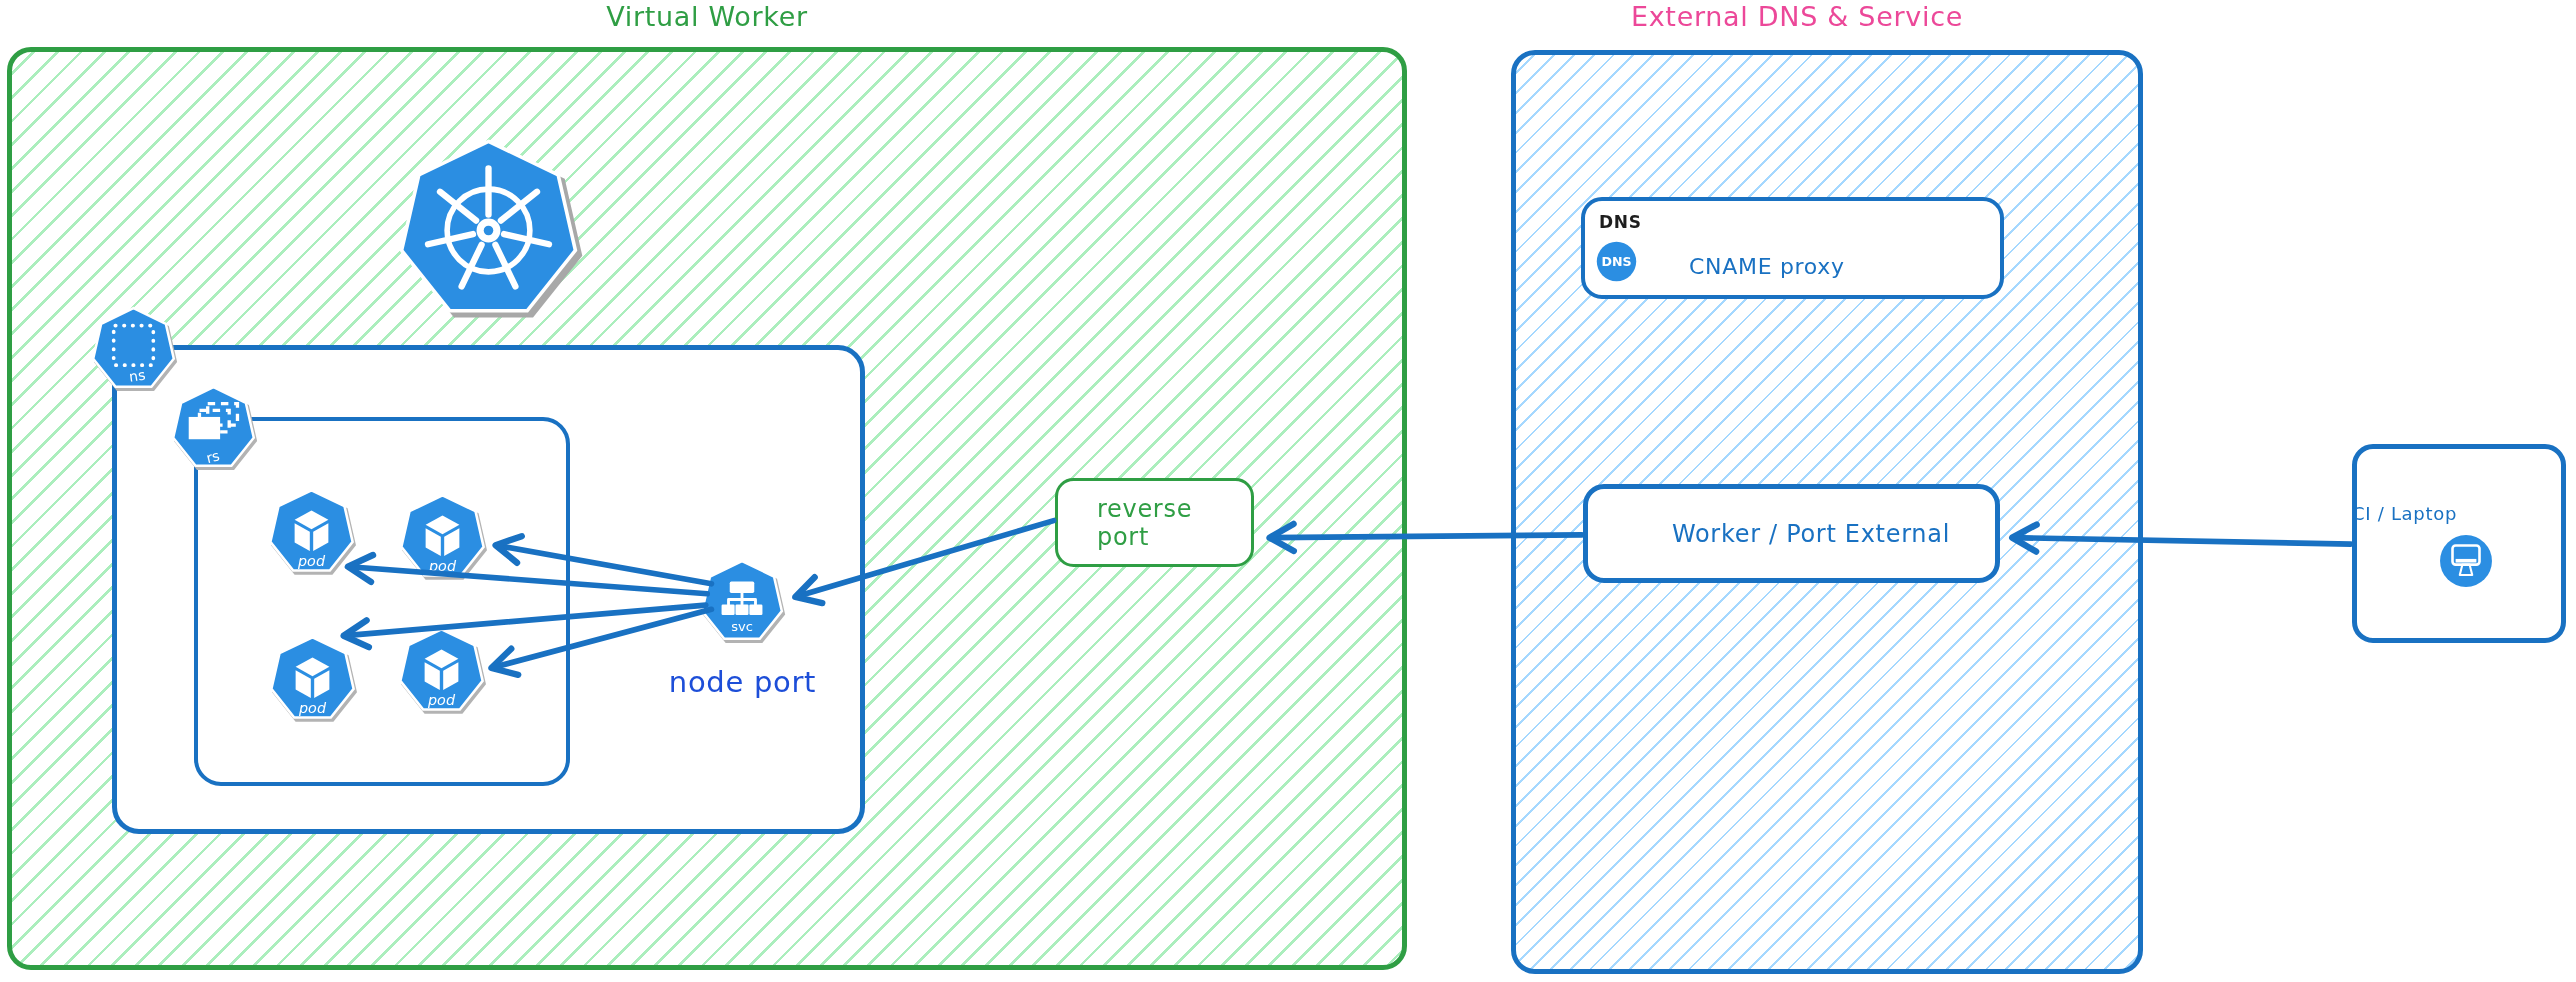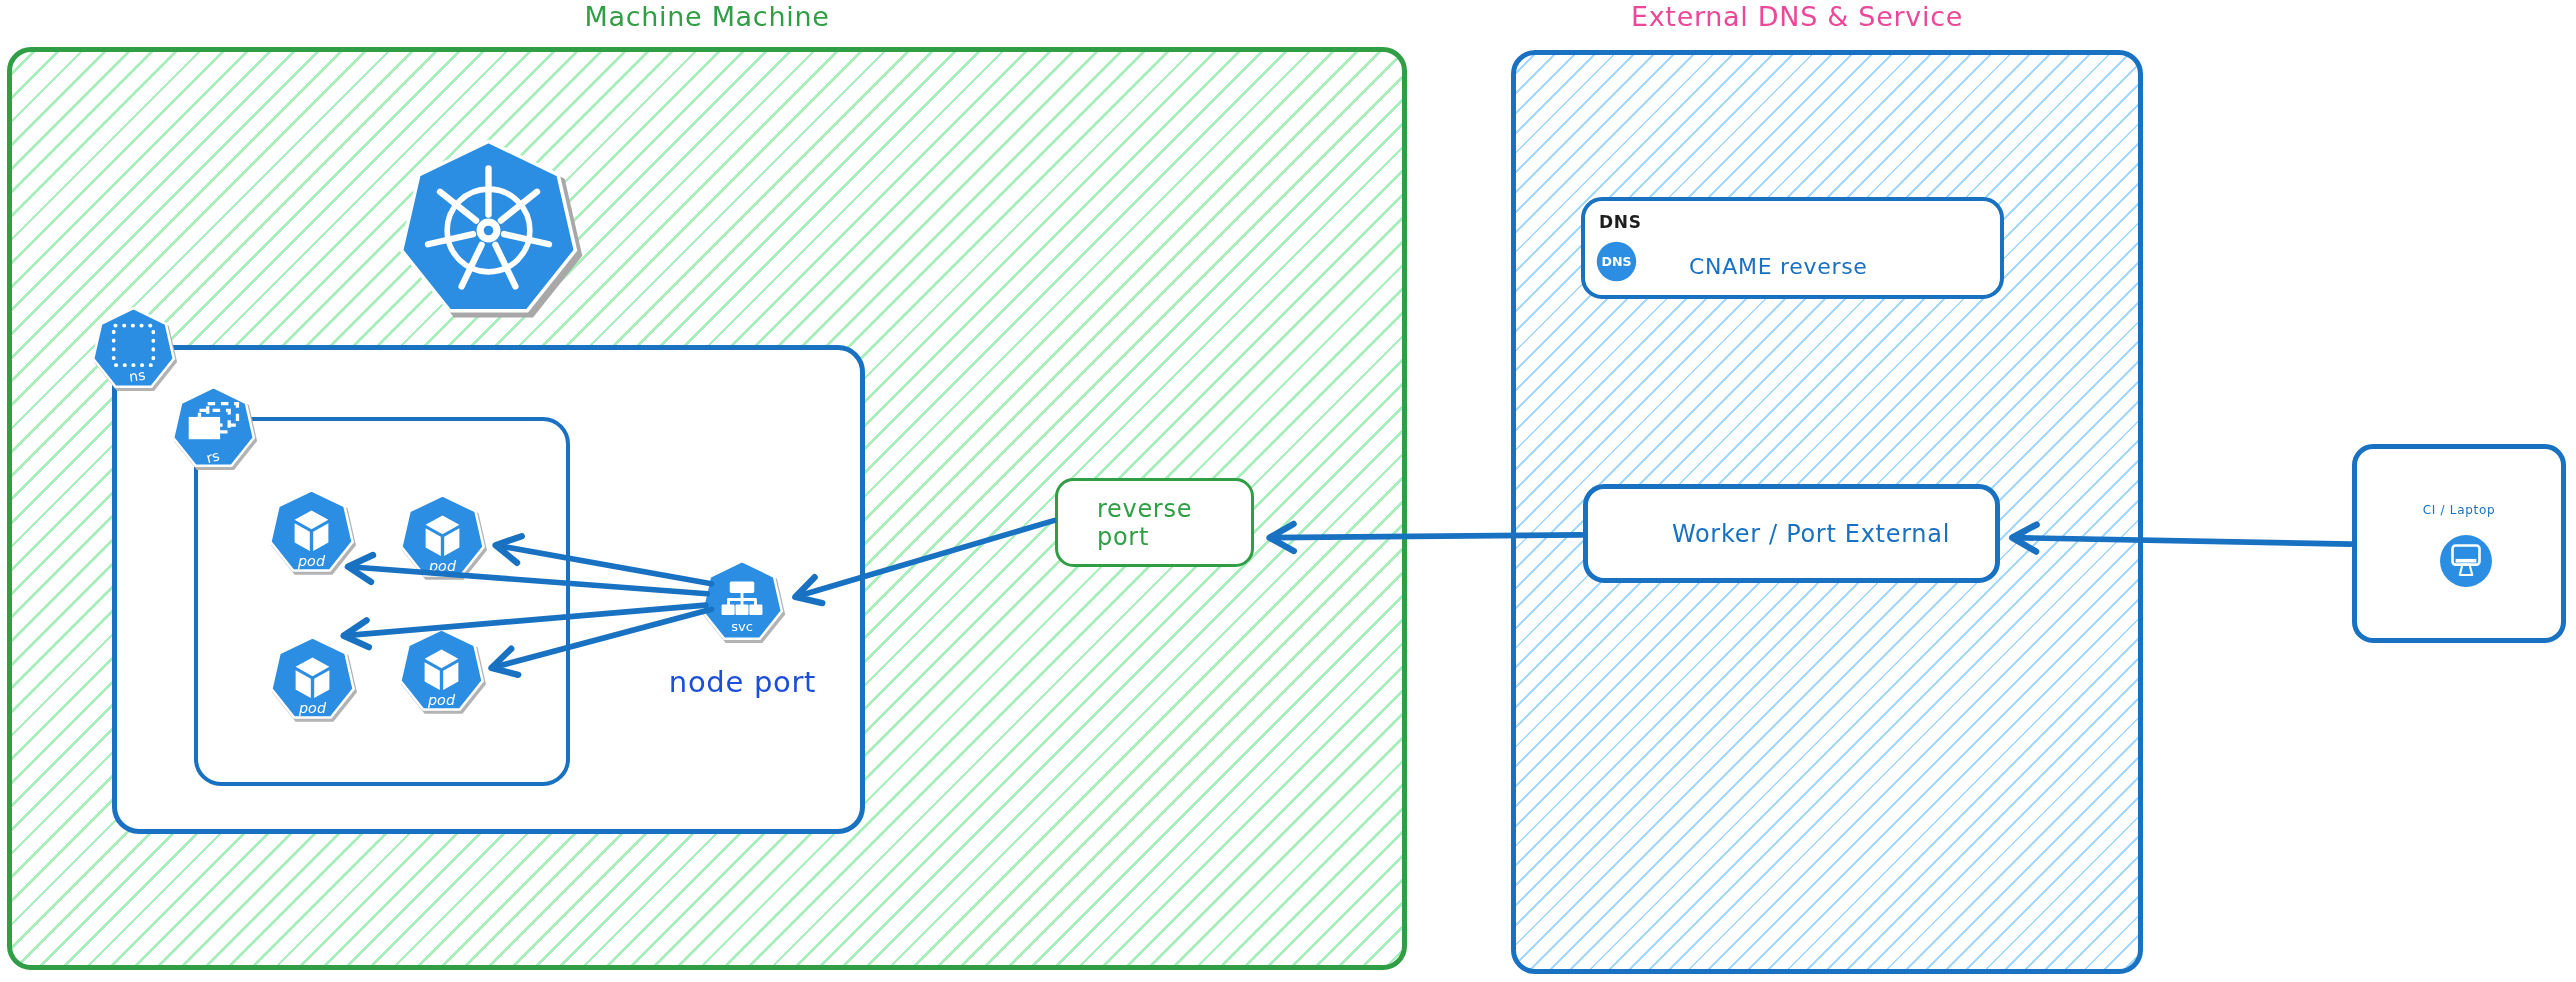--- a/index.html
+++ b/index.html
@@ -34,32 +34,32 @@
   .worker-box{left:1583px;top:484px;width:417px;height:99px;
     border:5px solid #1971c2;border-radius:21px;}
   .worker-box span{color:#1971c2;font-size:24px;letter-spacing:0.7px;}
   .ci-box{left:2352px;top:444px;width:214px;height:199px;
     border:5px solid #1971c2;border-radius:21px;display:block;}
 
   .dns-header{left:14px;top:11.4px;color:#1e1e1e;font-size:17px;font-weight:bold;letter-spacing:0.7px;}
   .cname-label{left:104px;top:53px;color:#1971c2;font-size:22px;letter-spacing:0.7px;}
   .node-port{left:636px;top:665px;width:213px;text-align:center;color:#1d4ed8;
     font-size:29px;letter-spacing:0.7px;}
-  .ci-label{left:2352px;top:503px;width:214px;text-align:center;color:#1971c2;
-    font-size:12px;font-weight:500;letter-spacing:0.7px;}
+  .ci-label{left:2352px;top:503px;width:214px;text-align:left;color:#1971c2;
+    font-size:18px;font-weight:500;letter-spacing:0.7px;}
 
   .icon-shadow{filter:drop-shadow(2.8px 3.6px 0px #b3b3b3);}
   .k8s-shadow{filter:drop-shadow(5px 5px 0px #a8a8a8);}
   svg text{font-family:"DejaVu Sans", sans-serif;}
   .arrows{left:0;top:0;pointer-events:none;}
 </style>
 </head>
 <body>
 
-<div class="abs panel-title vm-title">Machine Machine</div>
+<div class="abs panel-title vm-title">Virtual Worker</div>
 <div class="abs vm-panel"></div>
 
 <svg class="abs k8s-shadow" style="left:397px;top:139px;" width="183" height="183" viewBox="-115 -115 230 230">
   <polygon points="0,-100 78.2,-62.3 97.5,22.3 43.4,90.1 -43.4,90.1 -97.5,22.3 -78.2,-62.3" transform="scale(1.12)" fill="#2b8ee2" stroke="#ffffff" stroke-width="4"></polygon>
   <g stroke="#ffffff" stroke-width="8" stroke-linecap="round" fill="none">
     <circle cx="0" cy="0" r="52" stroke-width="7"></circle>
     <line x1="0" y1="-20" x2="0" y2="-78"></line>
     <line x1="15.6" y1="-12.5" x2="60.9" y2="-48.7"></line>
     <line x1="19.5" y1="4.5" x2="76" y2="17.3"></line>
     <line x1="8.7" y1="18" x2="33.8" y2="70.2"></line>
@@ -143,21 +143,21 @@
 
 <div class="abs panel-title dns-title">External DNS &amp; Service</div>
 <div class="abs dns-panel"></div>
 
 <div class="abs white-card cname-box">
   <div class="abs dns-header">DNS</div>
   <svg class="abs" style="left:11.4px;top:40px;" width="41" height="41" viewBox="-52 -52 104 104">
     <circle cx="0" cy="0" r="50" fill="#2b8ee2"></circle>
     <text x="0" y="11" text-anchor="middle" fill="#ffffff" font-size="32" font-weight="bold">DNS</text>
   </svg>
-  <div class="abs cname-label">CNAME reverse</div>
+  <div class="abs cname-label">CNAME proxy</div>
 </div>
 
 <div class="abs white-card worker-box">
   <span>Worker / Port External</span>
 </div>
 
 <div class="abs white-card ci-box"></div>
 <div class="abs ci-label">CI / Laptop</div>
 <svg class="abs" style="left:2439px;top:534px;" width="54" height="54" viewBox="-52 -52 104 104">
   <circle cx="0" cy="0" r="50" fill="#2b8ee2"></circle>

